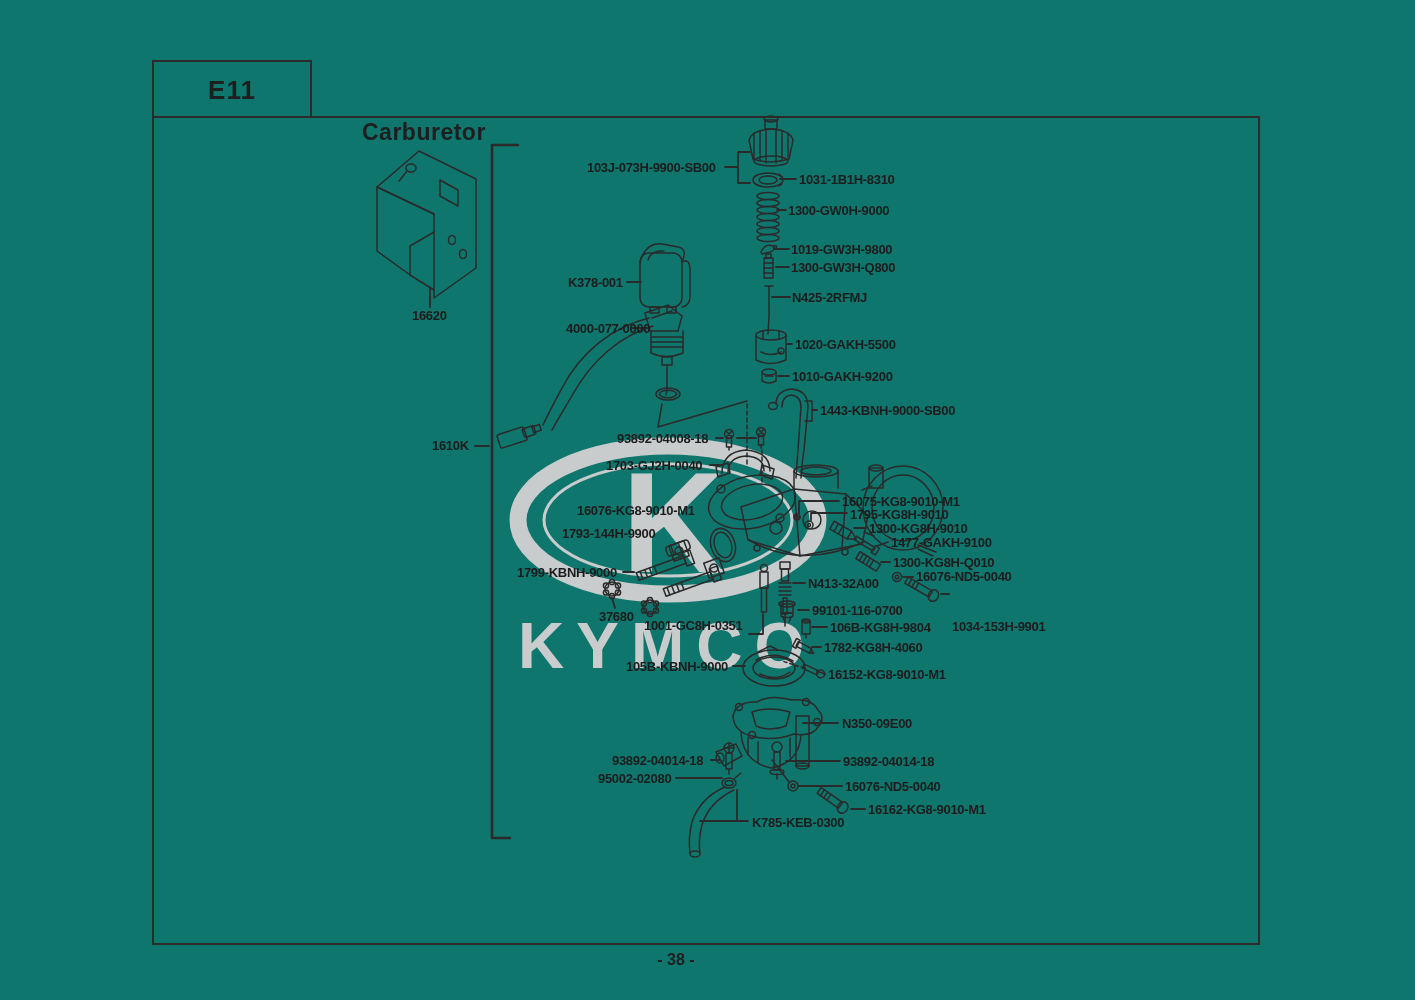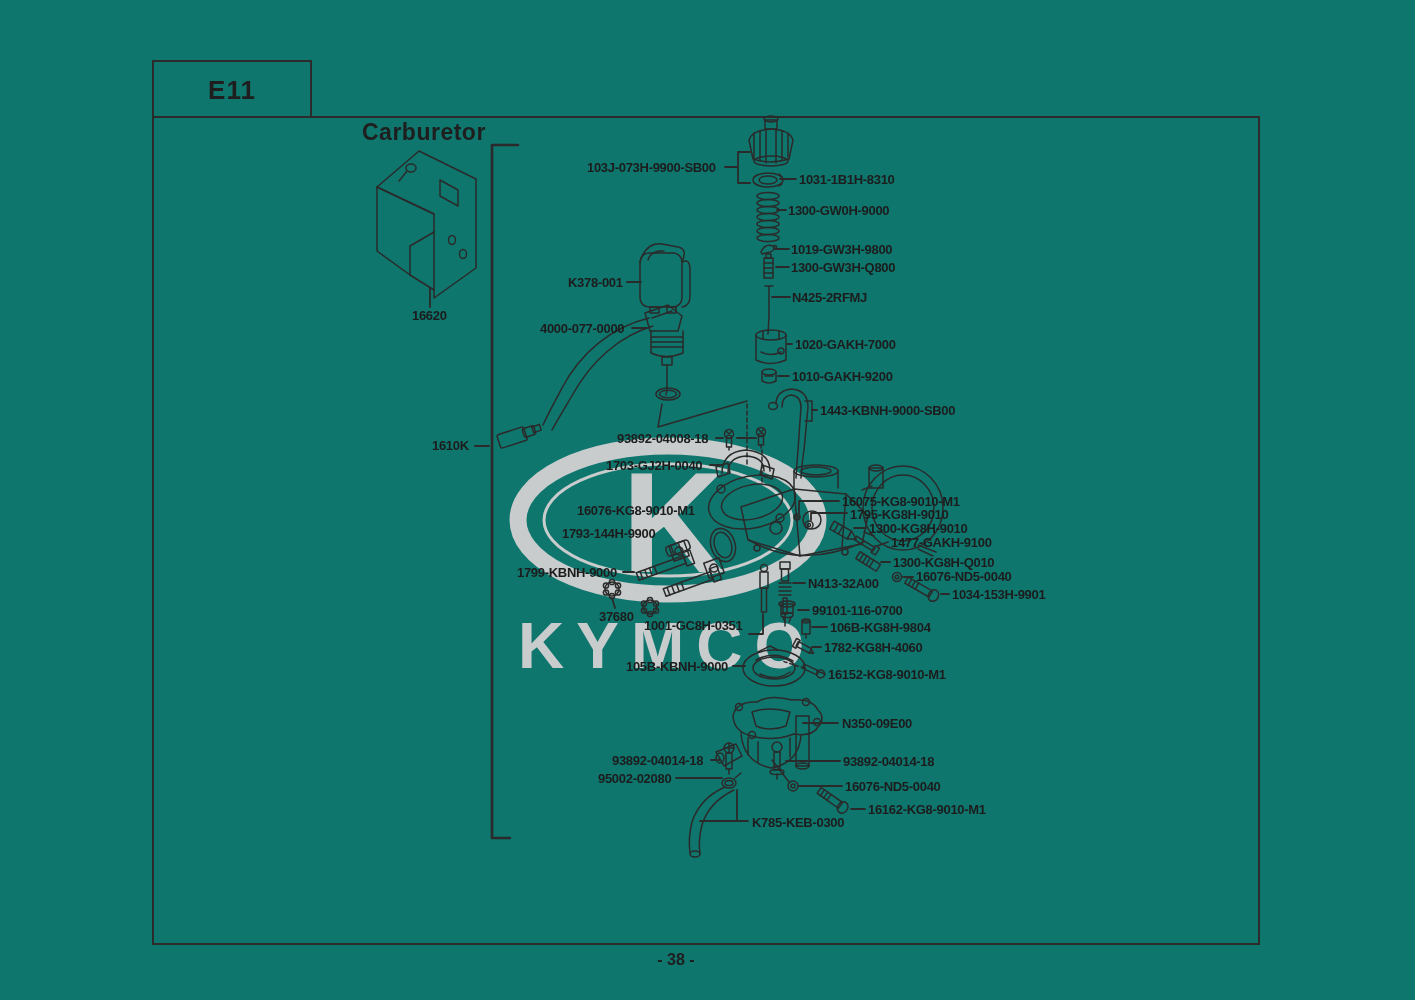--- a/index.html
+++ b/index.html
@@ -402,40 +402,40 @@
     </g>
   </svg>
 
   <div class="lbl" style="left:587px;top:161px">103J-073H-9900-SB00</div>
   <div class="lbl" style="left:799px;top:173px">1031-1B1H-8310</div>
   <div class="lbl" style="left:788px;top:204px">1300-GW0H-9000</div>
   <div class="lbl" style="left:791px;top:243px">1019-GW3H-9800</div>
   <div class="lbl" style="left:791px;top:261px">1300-GW3H-Q800</div>
   <div class="lbl" style="left:792px;top:291px">N425-2RFMJ</div>
   <div class="lbl" style="left:568px;top:276px">K378-001</div>
-  <div class="lbl" style="left:540px;top:322px">4000-077-0000</div>
-  <div class="lbl" style="left:795px;top:338px">1020-GAKH-7000</div>
+  <div class="lbl" style="left:566px;top:322px">4000-077-0000</div>
+  <div class="lbl" style="left:795px;top:338px">1020-GAKH-5500</div>
   <div class="lbl" style="left:792px;top:370px">1010-GAKH-9200</div>
   <div class="lbl" style="left:820px;top:404px">1443-KBNH-9000-SB00</div>
   <div class="lbl" style="left:617px;top:432px">93892-04008-18</div>
   <div class="lbl" style="left:606px;top:459px">1703-GJ2H-0040</div>
   <div class="lbl" style="left:577px;top:504px">16076-KG8-9010-M1</div>
   <div class="lbl" style="left:562px;top:527px">1793-144H-9900</div>
   <div class="lbl" style="left:517px;top:566px">1799-KBNH-9000</div>
   <div class="lbl" style="left:599px;top:610px">37680</div>
   <div class="lbl" style="left:644px;top:619px">1001-GC8H-0351</div>
   <div class="lbl" style="left:626px;top:660px">105B-KBNH-9000</div>
   <div class="lbl" style="left:842px;top:495px">16075-KG8-9010-M1</div>
   <div class="lbl" style="left:850px;top:508px">1795-KG8H-9010</div>
   <div class="lbl" style="left:869px;top:522px">1300-KG8H-9010</div>
   <div class="lbl" style="left:891px;top:536px">1477-GAKH-9100</div>
   <div class="lbl" style="left:893px;top:556px">1300-KG8H-Q010</div>
   <div class="lbl" style="left:916px;top:570px">16076-ND5-0040</div>
   <div class="lbl" style="left:808px;top:577px">N413-32A00</div>
-  <div class="lbl" style="left:952px;top:588px">1034-153H-9901</div>
+  <div class="lbl" style="left:952px;top:620px">1034-153H-9901</div>
   <div class="lbl" style="left:812px;top:604px">99101-116-0700</div>
   <div class="lbl" style="left:830px;top:621px">106B-KG8H-9804</div>
   <div class="lbl" style="left:824px;top:641px">1782-KG8H-4060</div>
   <div class="lbl" style="left:828px;top:668px">16152-KG8-9010-M1</div>
   <div class="lbl" style="left:842px;top:717px">N350-09E00</div>
   <div class="lbl" style="left:612px;top:754px">93892-04014-18</div>
   <div class="lbl" style="left:843px;top:755px">93892-04014-18</div>
   <div class="lbl" style="left:598px;top:772px">95002-02080</div>
   <div class="lbl" style="left:845px;top:780px">16076-ND5-0040</div>
   <div class="lbl" style="left:868px;top:803px">16162-KG8-9010-M1</div>

